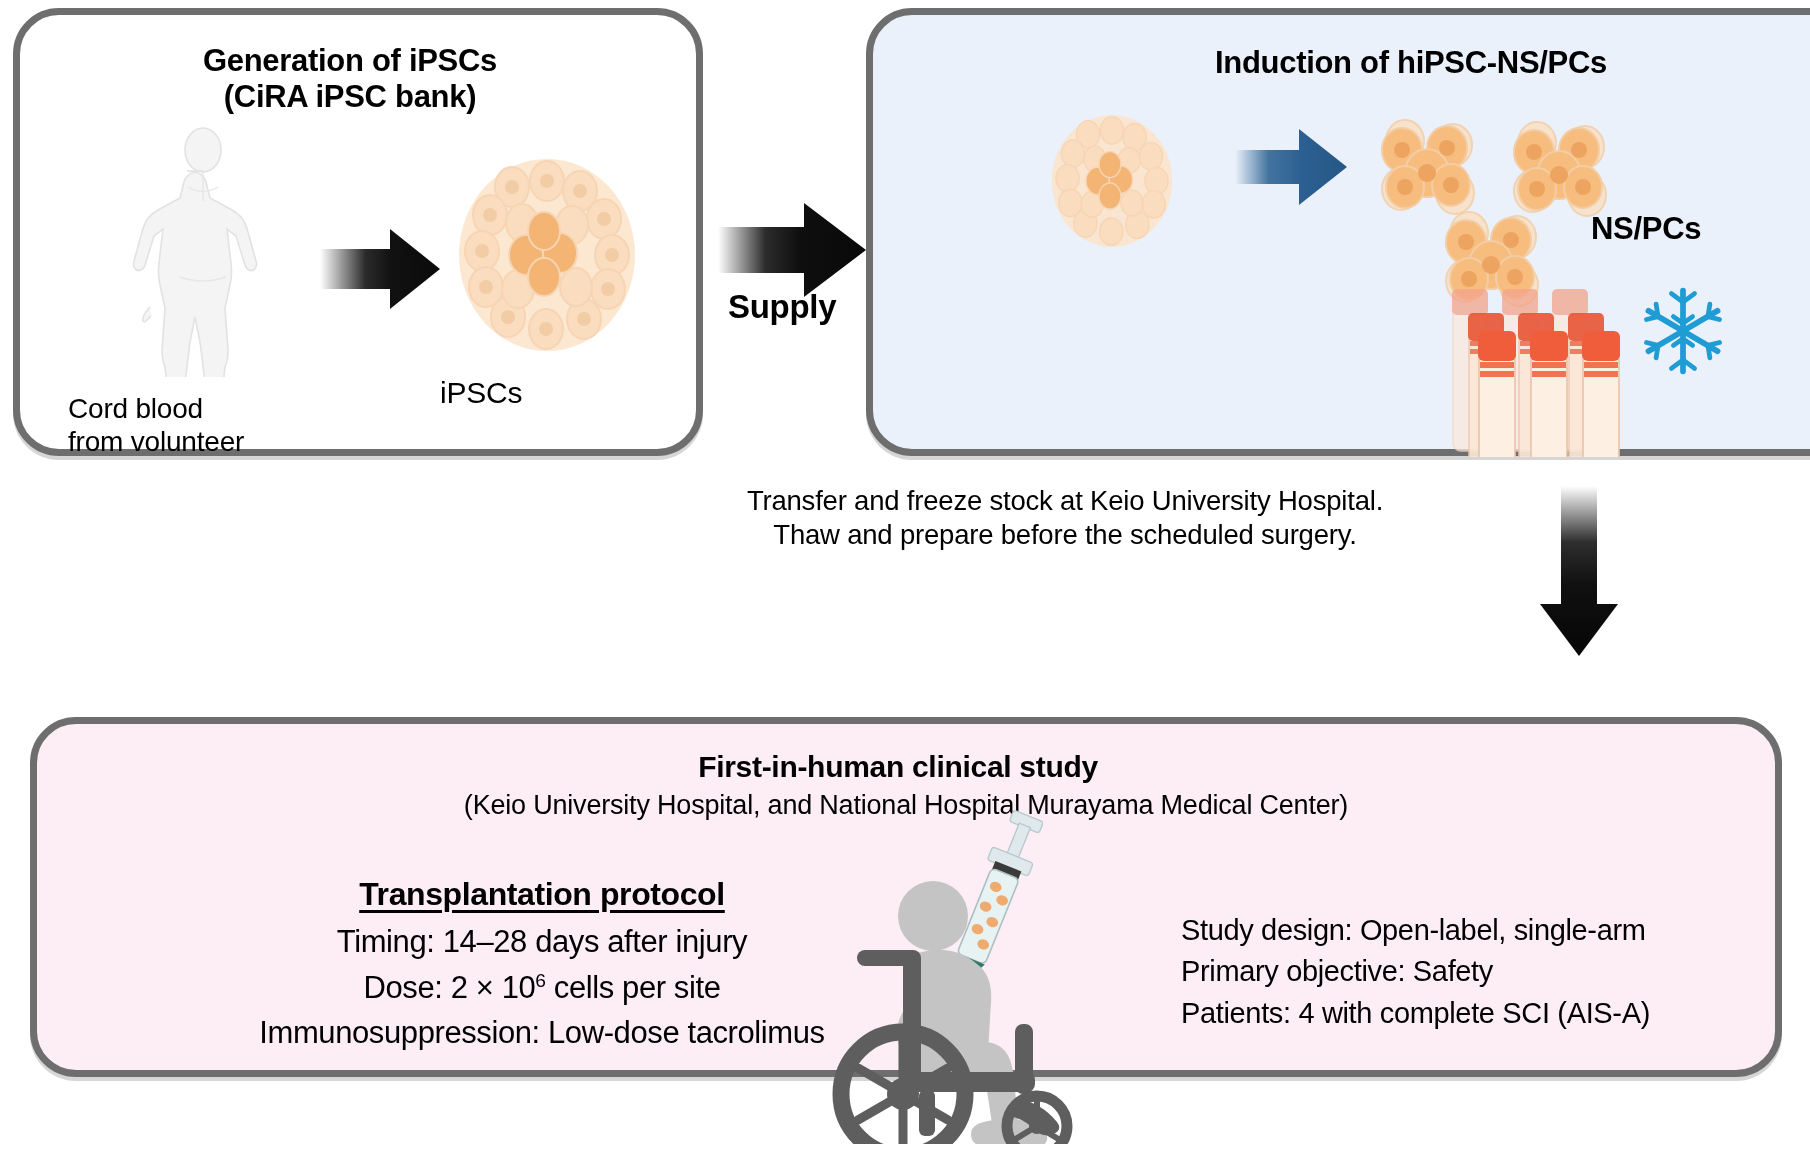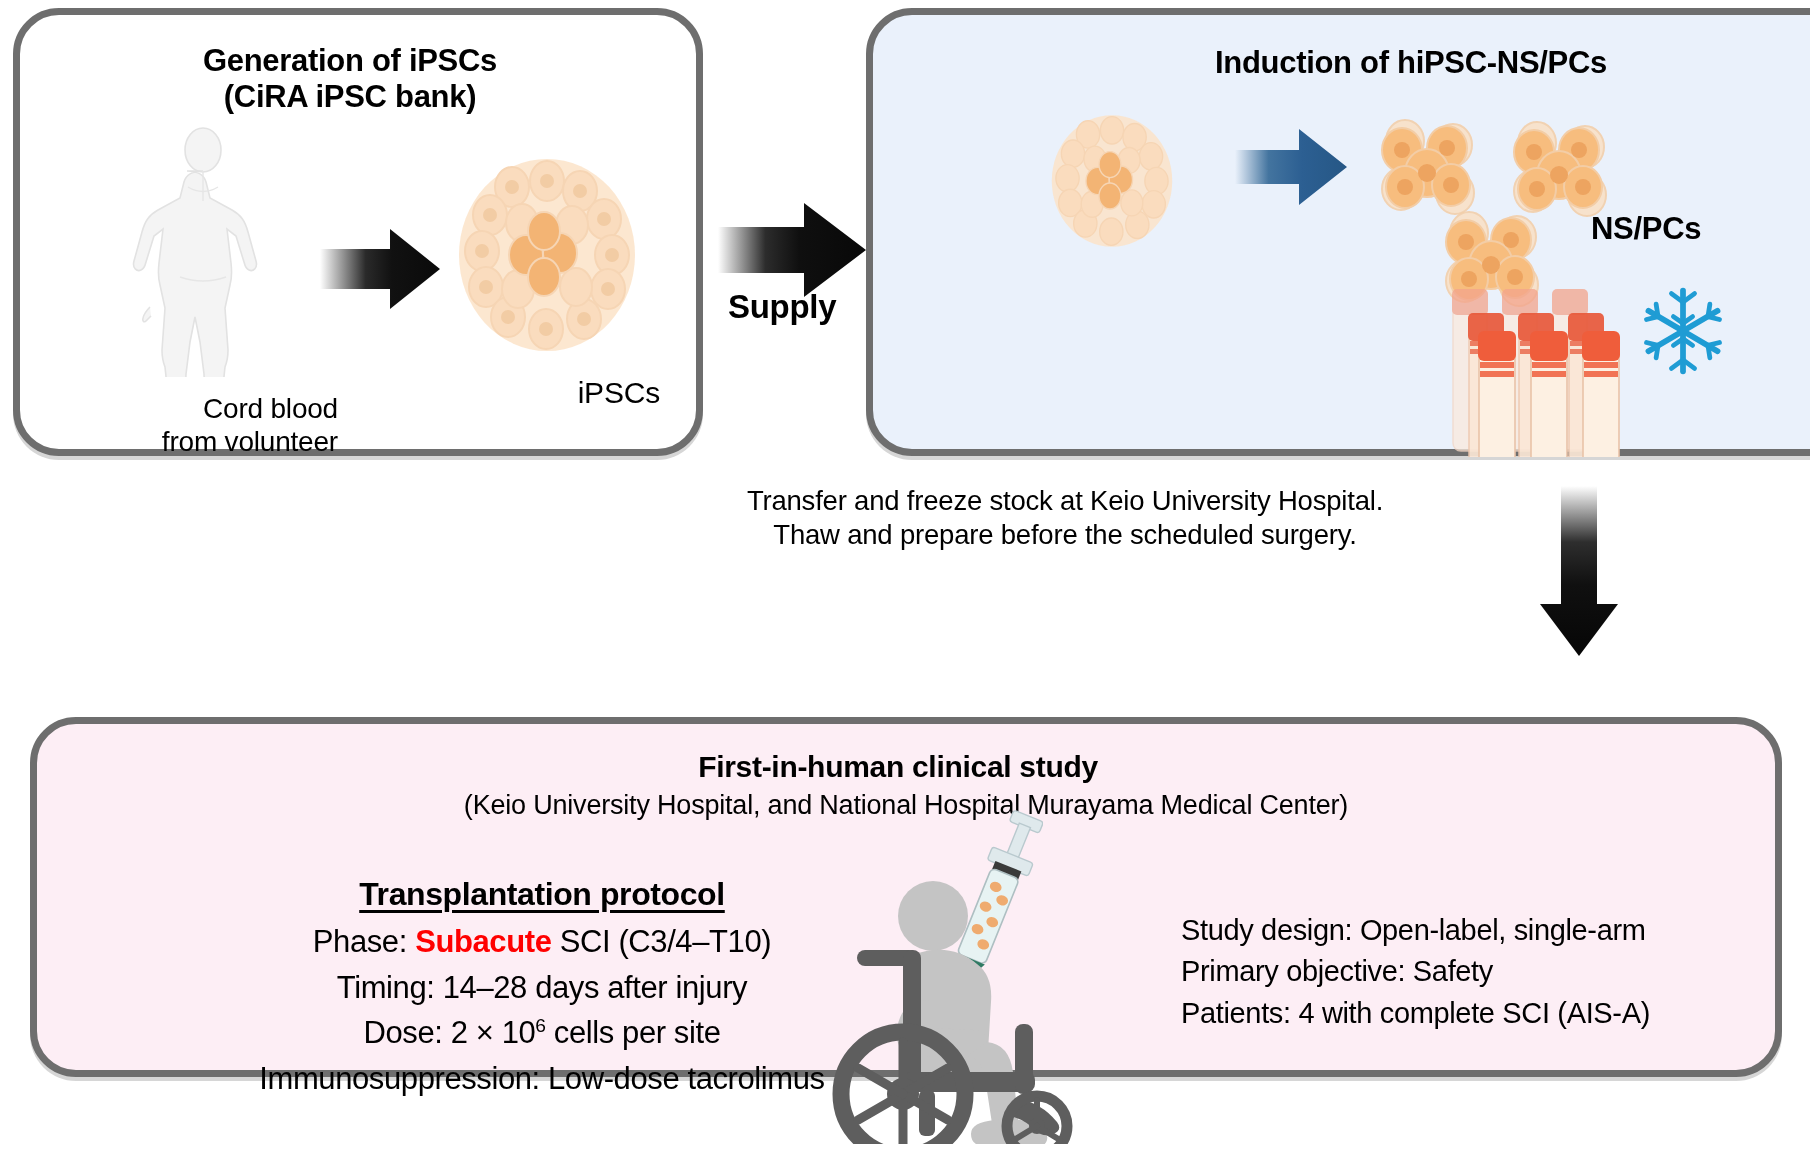--- a/index.html
+++ b/index.html
@@ -51,21 +51,21 @@
   #clinical-title   { top: 26px;  font-size: 30px; letter-spacing: -0.3px; }
   #clinical-subtitle {
     position: absolute; top: 66px; left: 0; right: 0;
     text-align: center; font-size: 27px; font-weight: normal;
     letter-spacing: -0.2px;
   }
 
   
   .caption {
     position: absolute;
-    text-align: right;
+    text-align: left;
     font-size: 28px;
     line-height: 1.17;
     white-space: pre-line;
     letter-spacing: -0.2px;
   }
   .bold-label {
     position: absolute;
     font-weight: bold;
     font-size: 29px;
     letter-spacing: -0.3px;
@@ -479,21 +479,20 @@
 </svg>
 
 <div class="panel" id="panel-clinical">
 
   <div class="panel-title" id="clinical-title">First-in-human clinical study</div>
   <div id="clinical-subtitle">(Keio University Hospital, and National Hospital Murayama Medical Center)</div>
 
   <div id="protocol-block">
     <div id="protocol-heading">Transplantation protocol</div>
 
-    <div class="protocol-line"><span>Phase: </span><span class="hl-red">Subacute</span><span> SCI (C3/4–T10)</span></div>
 
     <div class="protocol-line">Timing: 14–28 days after injury</div>
 
     <div class="protocol-line"><span>Dose: 2 × 10</span><sup style="font-size:0.62em; vertical-align:super;">6</sup><span> cells per site</span></div>
 
     <div class="protocol-line">Immunosuppression: Low-dose tacrolimus</div>
   </div>
 
   <svg class="fig" style="left:896px; top:80px;" width="110" height="220" viewBox="0 0 110 220">
     <g transform="rotate(22 55 110)">

